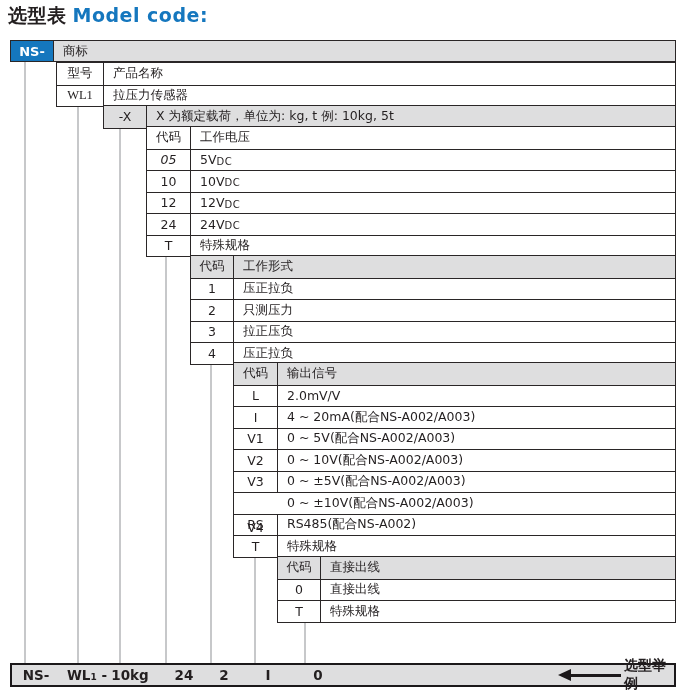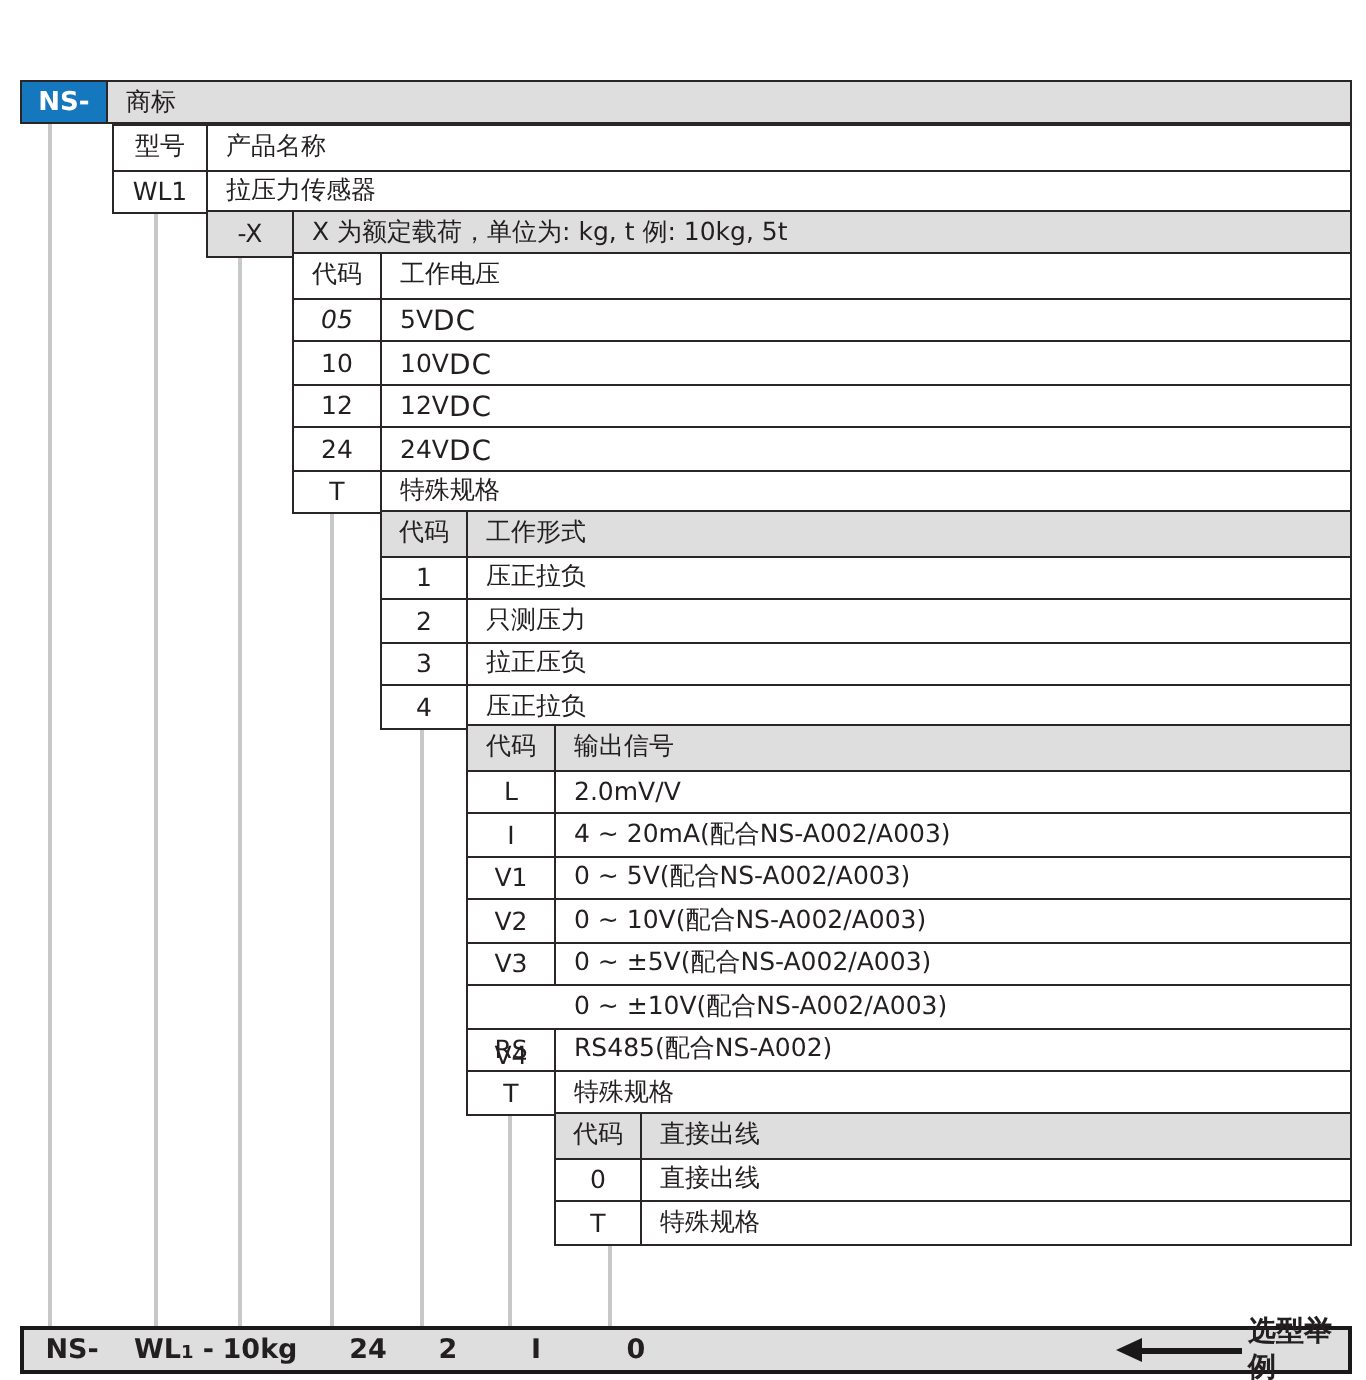--- a/index.html
+++ b/index.html
@@ -15,54 +15,57 @@
 
   
   .block{position:absolute;z-index:1;border:1.5px solid #2a2627;box-sizing:border-box;background:#fff;}
   .row{display:flex;align-items:center;height:21.5px;box-sizing:border-box;border-top:1.5px solid #2a2627;font-size:12.5px;}
   .row:first-child{border-top:none;}
   .code{flex:0 0 auto;height:100%;display:flex;align-items:center;justify-content:center;
         border-right:1.5px solid #2a2627;box-sizing:border-box;}
   .label{flex:1 1 auto;height:100%;display:flex;align-items:center;padding-left:9px;box-sizing:border-box;}
   .gray{background:#dededf;}
   .blue{background:#1577be;color:#ffffff;font-weight:bold;font-size:13px;}
-  .subcap{font-size:14px;letter-spacing:.5px;align-self:center;padding-top:3px;}
+  .subcap{font-size:10px;letter-spacing:.5px;align-self:center;padding-top:3px;}
 
   
   .example{position:absolute;left:10px;top:663px;width:666px;height:24px;background:#dededf;
            border:2px solid #1b181a;box-sizing:border-box;z-index:1;}
   .ex-code{position:absolute;top:50%;transform:translate(-50%,-50%);font-weight:bold;font-size:13.5px;white-space:nowrap;}
   .ex-sub{font-size:9px;font-weight:bold;}
   .ex-arrow-line{position:absolute;top:9px;left:557px;width:52px;height:2.5px;background:#1b181a;}
   .ex-arrow-head{position:absolute;top:4px;left:546px;width:0;height:0;
                  border-top:6px solid transparent;border-bottom:6px solid transparent;border-right:13px solid #1b181a;}
   .ex-label{position:absolute;top:50%;transform:translateY(-50%);left:612px;font-weight:bold;font-size:14px;}
 </style>
 </head>
 <body>
 
 <div class="stage">
 
+  <div class="title">
+    <span>选型表</span><span class="en">Model code:</span>
+  </div>
 
   <div class="vline" style="left:24px;top:59px;height:604px;"></div>
   <div class="vline" style="left:77px;top:104px;height:559px;"></div>
   <div class="vline" style="left:119px;top:125px;height:538px;"></div>
   <div class="vline" style="left:165px;top:254px;height:409px;"></div>
   <div class="vline" style="left:210px;top:361px;height:302px;"></div>
   <div class="vline" style="left:254px;top:555px;height:108px;"></div>
   <div class="vline" style="left:304px;top:619px;height:44px;"></div>
 
   <div class="block" style="left:10px;top:40px;width:666px;">
     <div class="row" style="height:20px;">
       <div class="code blue" style="width:43px;">NS-</div>
       <div class="label gray">商标</div>
     </div>
   </div>
 
-  <div class="block" style="left:56px;top:62px;width:620px;">
+  <div class="block" style="left:56px;top:62px;width:620px;font-family:Liberation Serif, serif;">
     <div class="row">
       <div class="code" style="width:47px;">型号</div>
       <div class="label">产品名称</div>
     </div>
     <div class="row">
       <div class="code" style="width:47px;">WL1</div>
       <div class="label">拉压力传感器</div>
     </div>
   </div>
 

